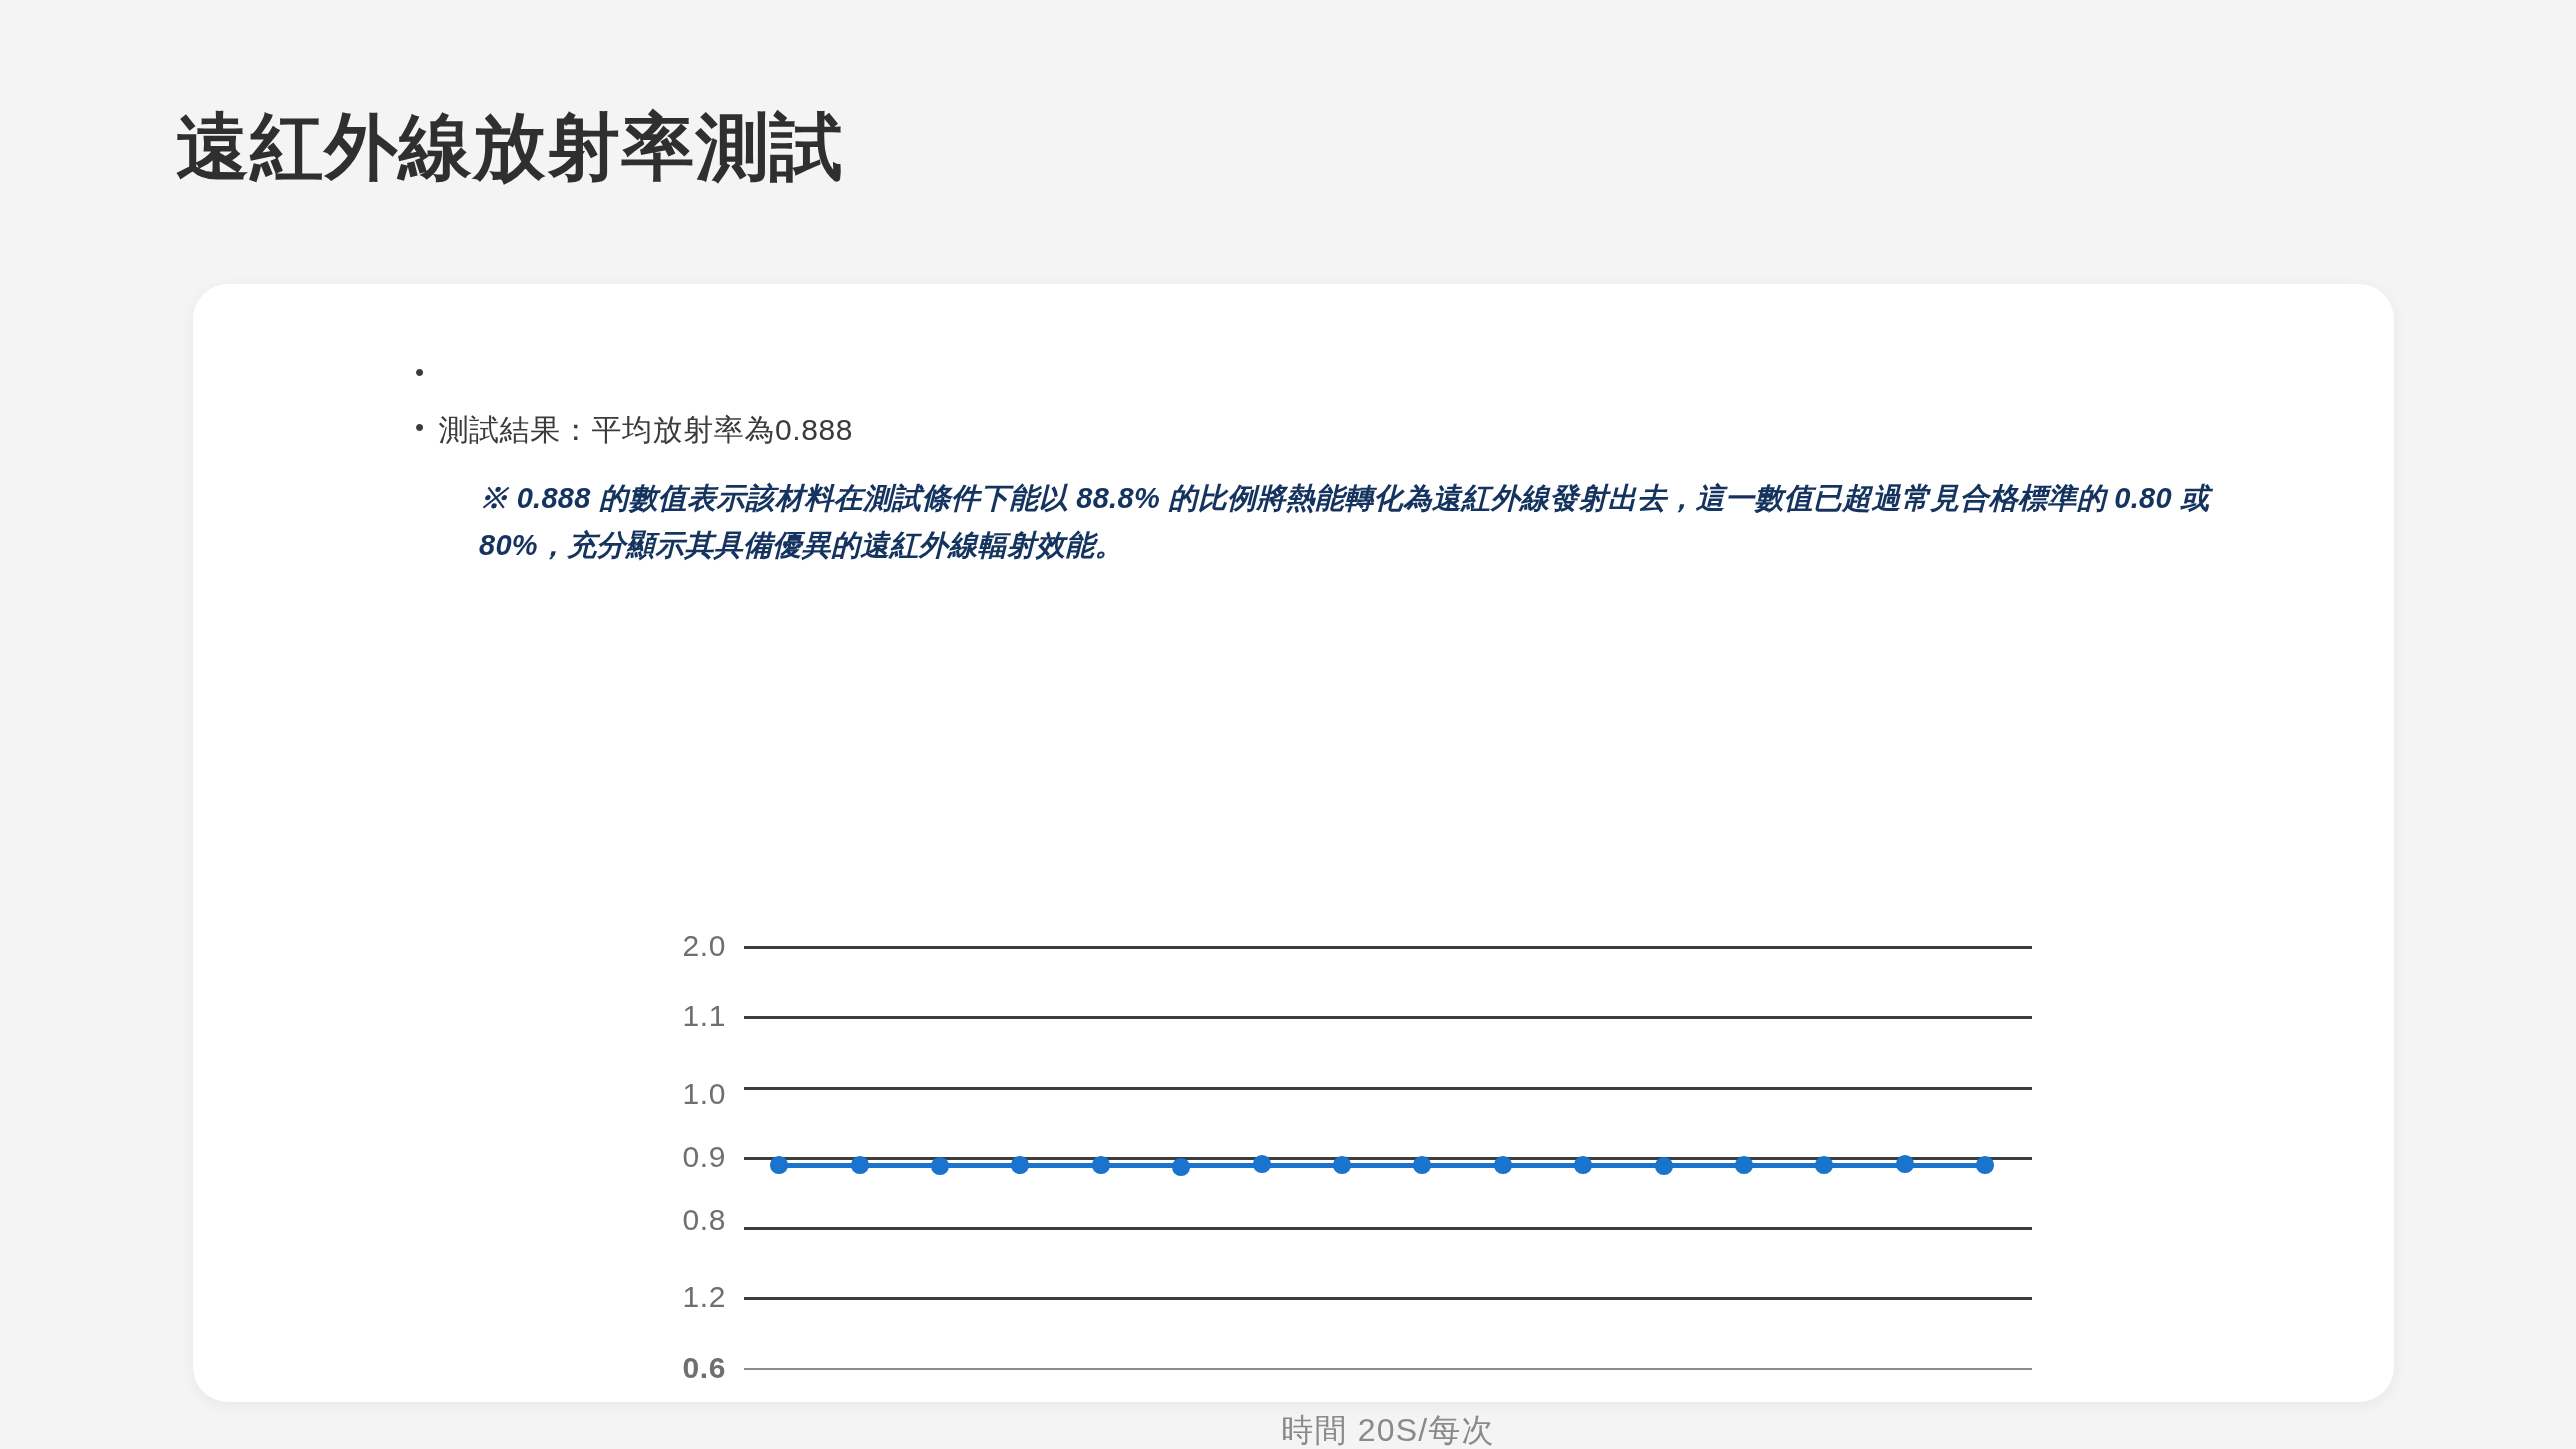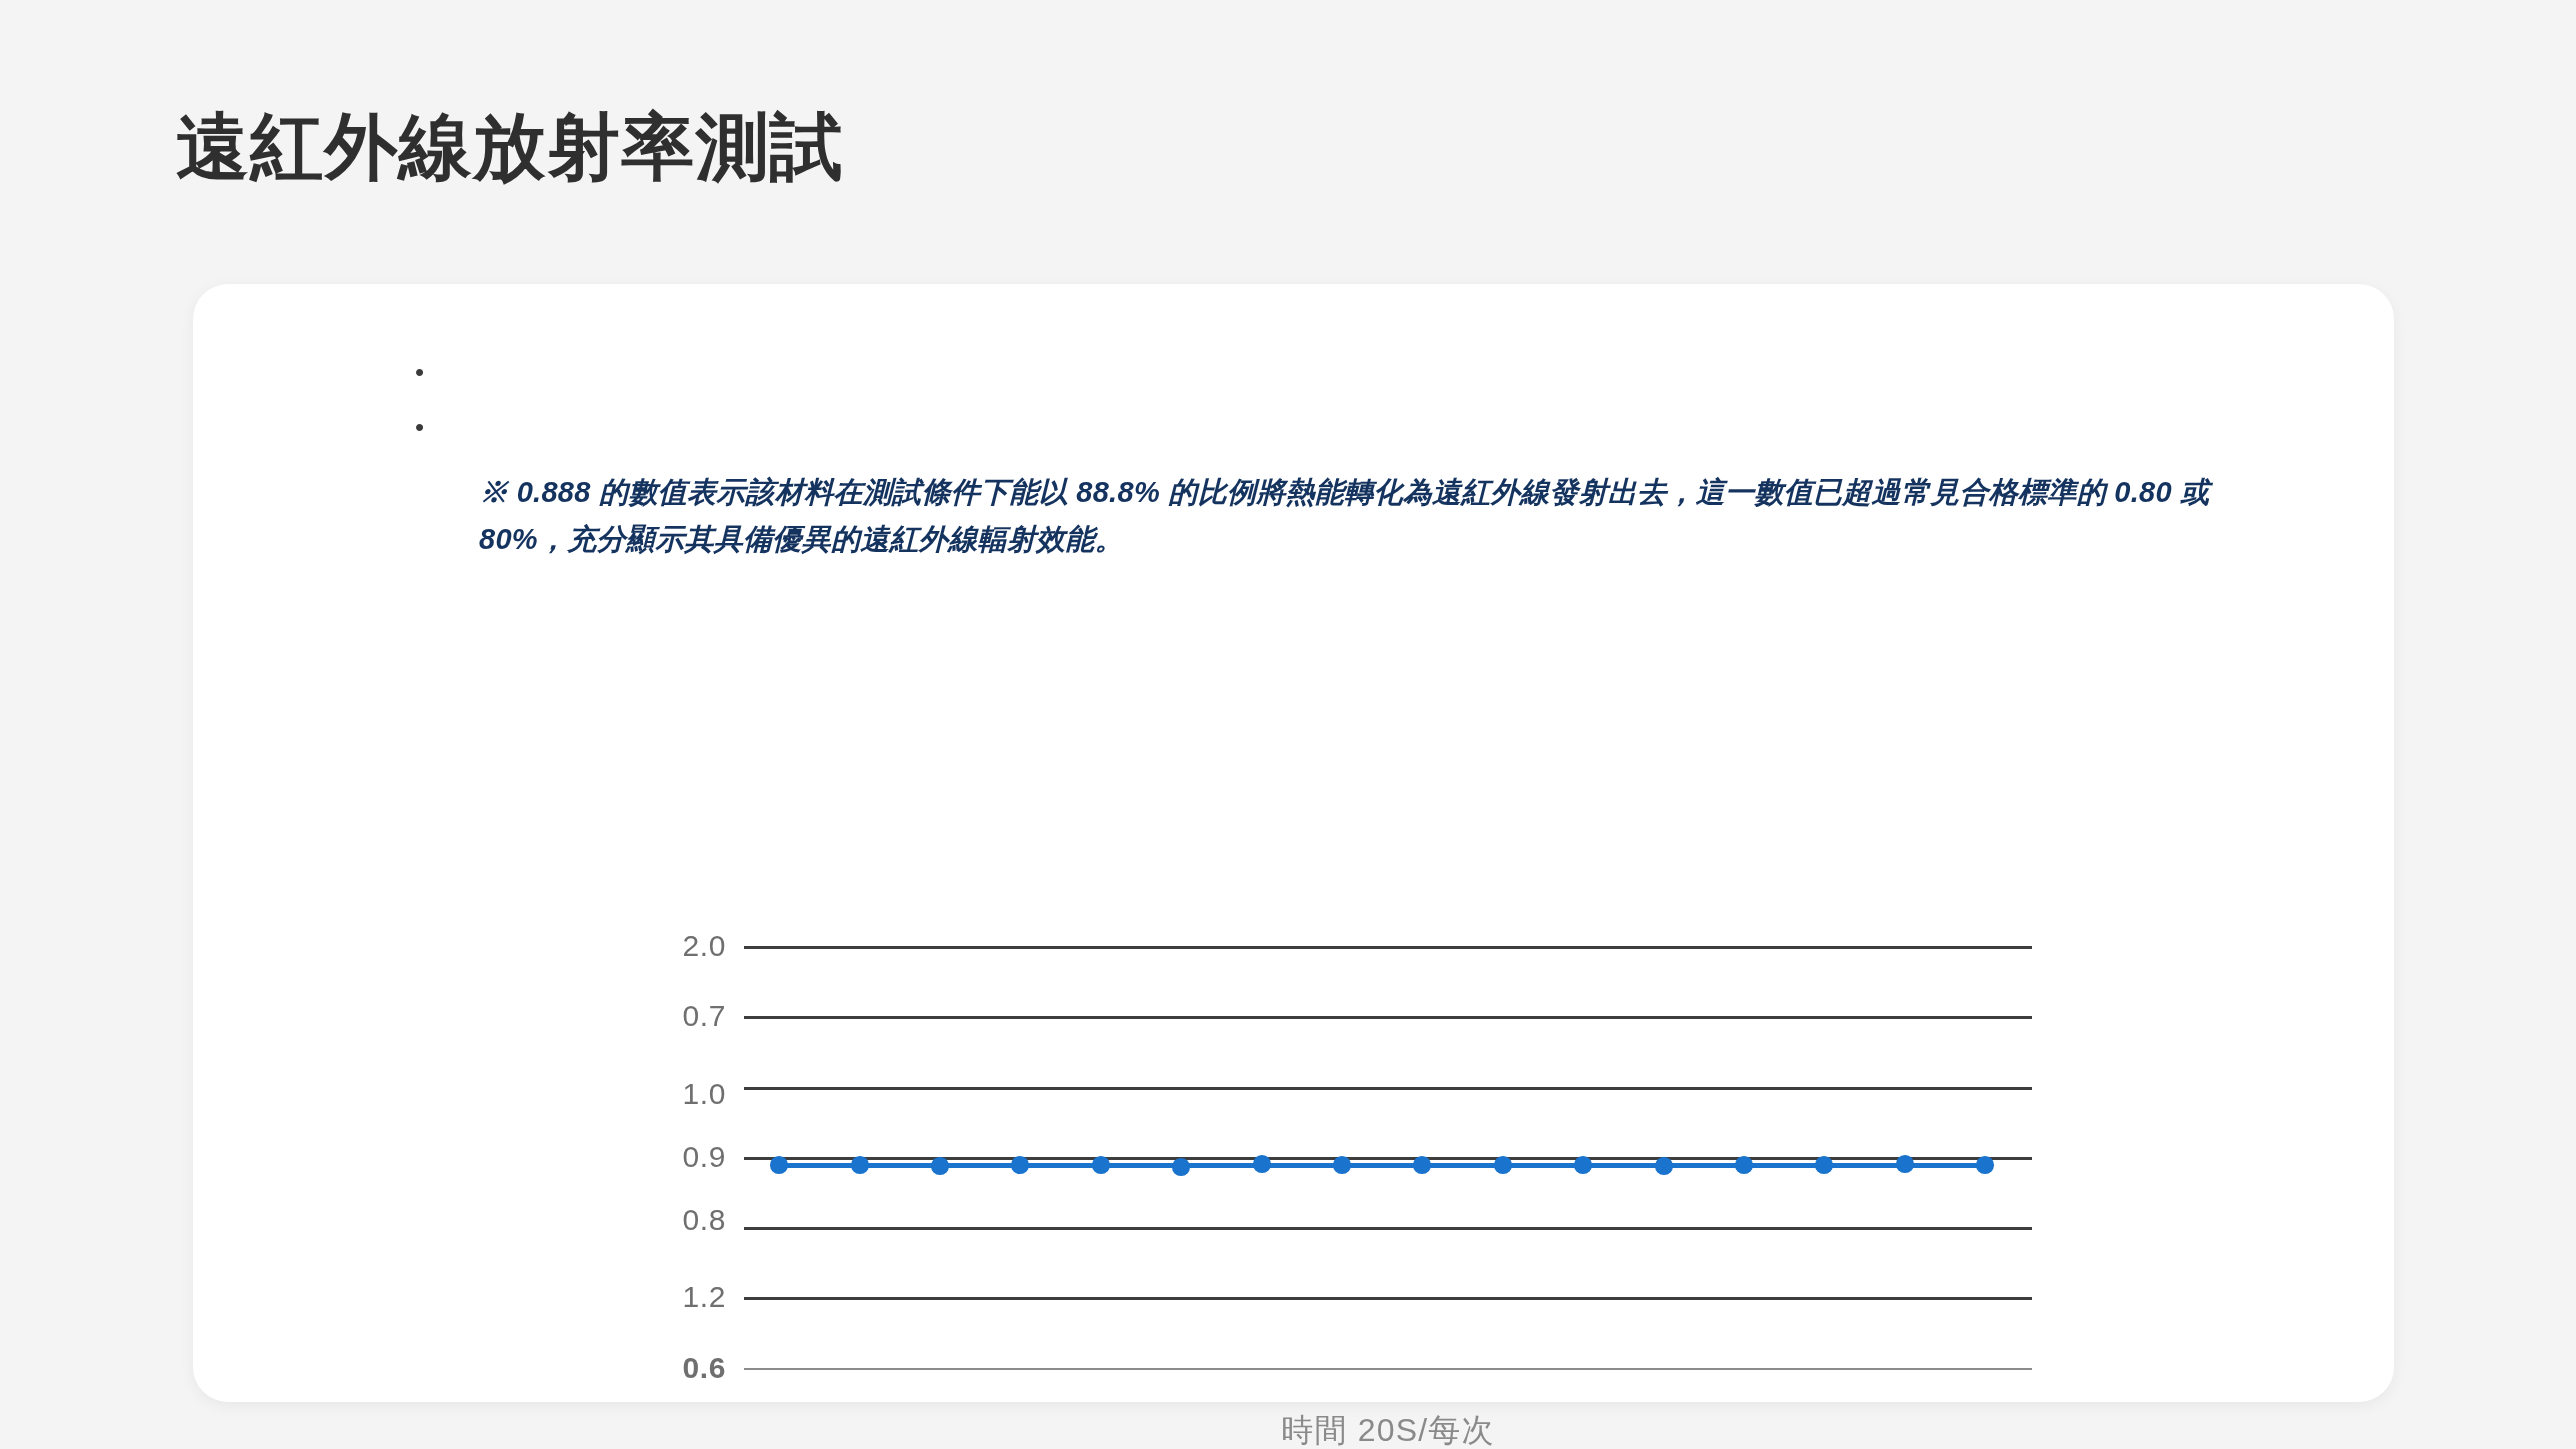--- a/index.html
+++ b/index.html
@@ -162,30 +162,31 @@
   <div class="page-title">遠紅外線放射率測試</div>
 
   <div class="card">
 
     <div class="bullets">
       <div class="bullet-row">
         <div class="bullet-dot">•</div>
       </div>
       <div class="bullet-row">
         <div class="bullet-dot">•</div>
+        <div class="bullet-text">測試結果：平均放射率為0.888</div>
       </div>
       <div class="note">※ 0.888 的數值表示該材料在測試條件下能以 88.8% 的比例將熱能轉化為遠紅外線發射出去，這一數值已超過常見合格標準的 0.80 或 80%，充分顯示其具備優異的遠紅外線輻射效能。</div>
     </div>
 
     <div class="chart-area">
       <div class="plot" id="plot">
           <div class="gridline" style="top: 0px;"></div>
           <div class="ytick" style="top: 0px;">2.0</div>
           <div class="gridline" style="top: 70px;"></div>
-          <div class="ytick" style="top: 70px;">0.7</div>
+          <div class="ytick" style="top: 70px;">1.1</div>
           <div class="gridline" style="top: 141px;"></div>
           <div class="ytick" style="top: 133px; margin-top: 15px;">1.0</div>
           <div class="gridline" style="top: 211px;"></div>
           <div class="ytick" style="top: 211px;">0.9</div>
           <div class="gridline" style="top: 281px;"></div>
           <div class="ytick" style="top: 274px;">0.8</div>
           <div class="gridline" style="top: 351px;"></div>
           <div class="ytick" style="top: 351px;">1.2</div>
           <div class="gridline light" style="top: 422px;"></div>
           <div class="ytick" style="top: 422px; font-weight: bold;">0.6</div>

